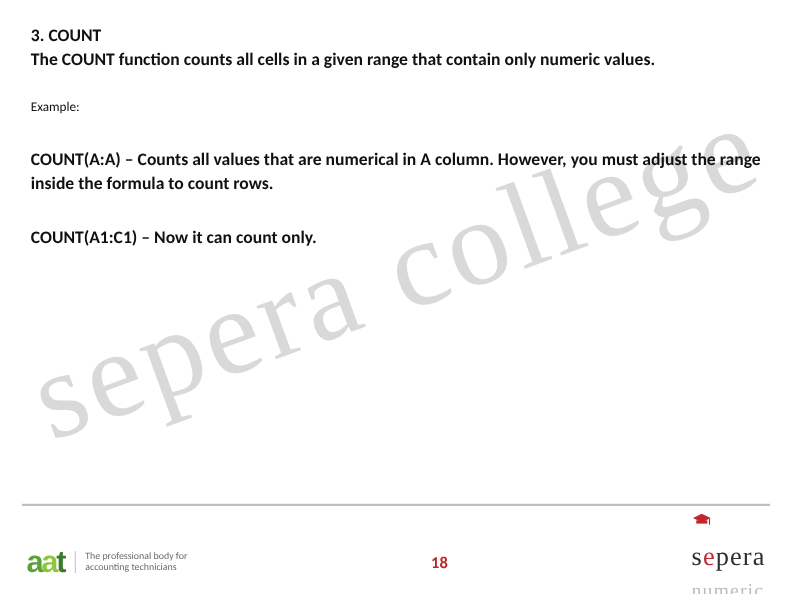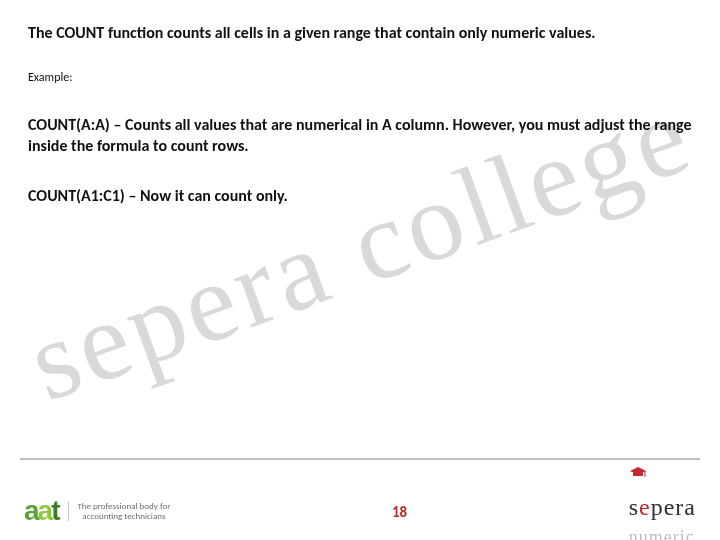--- a/index.html
+++ b/index.html
@@ -64,21 +64,20 @@
   .aat-logo .a2 { color: #8ec63f; }
   .aat-logo .t1 { color: #3d7a2e; }
   .aat-text {
     display: flex;
     flex-direction: column;
     font-size: 9px;
     line-height: 1.15;
     color: #6d6d6d;
     border-left: 1px solid #c7c7c7;
     padding-left: 8px;
-    align-items: center;
   }
   .page-num {
     color: #b92c28;
     font-weight: 700;
     font-size: 15px;
     padding-top: 2px;
   }
   .sepera-block {
     display: flex;
     align-items: baseline;
@@ -106,20 +105,21 @@
 </style>
 </head>
 <body>
 
 <div class="slide">
 
   <div class="watermark">sepera college</div>
 
   <div class="content">
     <div class="block">
+      <p class="para bold">3. COUNT</p>
       <p class="para bold">The COUNT function counts all cells in a given range that contain only numeric values.</p>
     </div>
 
 
     <p class="example-label">Example:</p>
 
     <div class="block4">
       <p class="para bold"><span>COUNT(A:A) – </span><span>Counts all values that are numerical in A column. However, you must adjust the range inside the formula to count rows.</span></p>
     </div>
 

